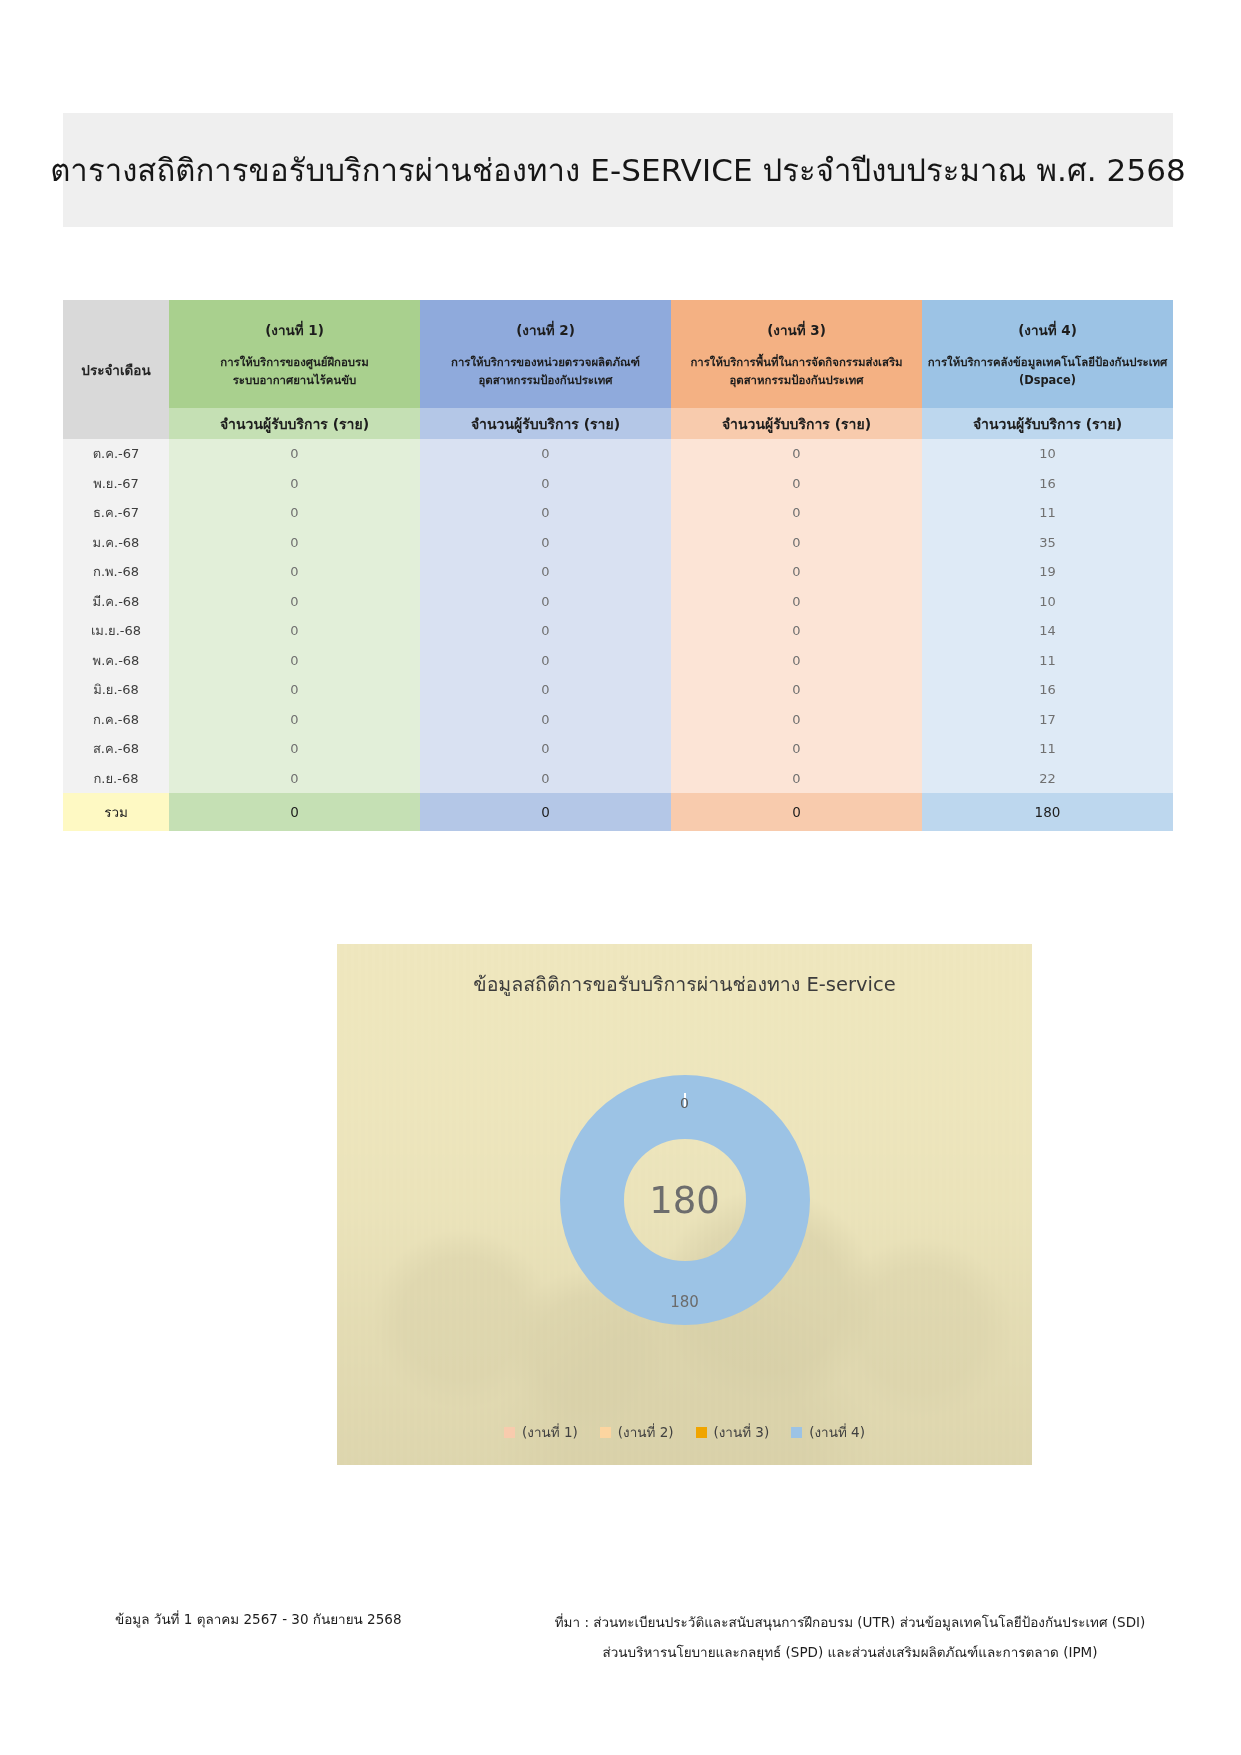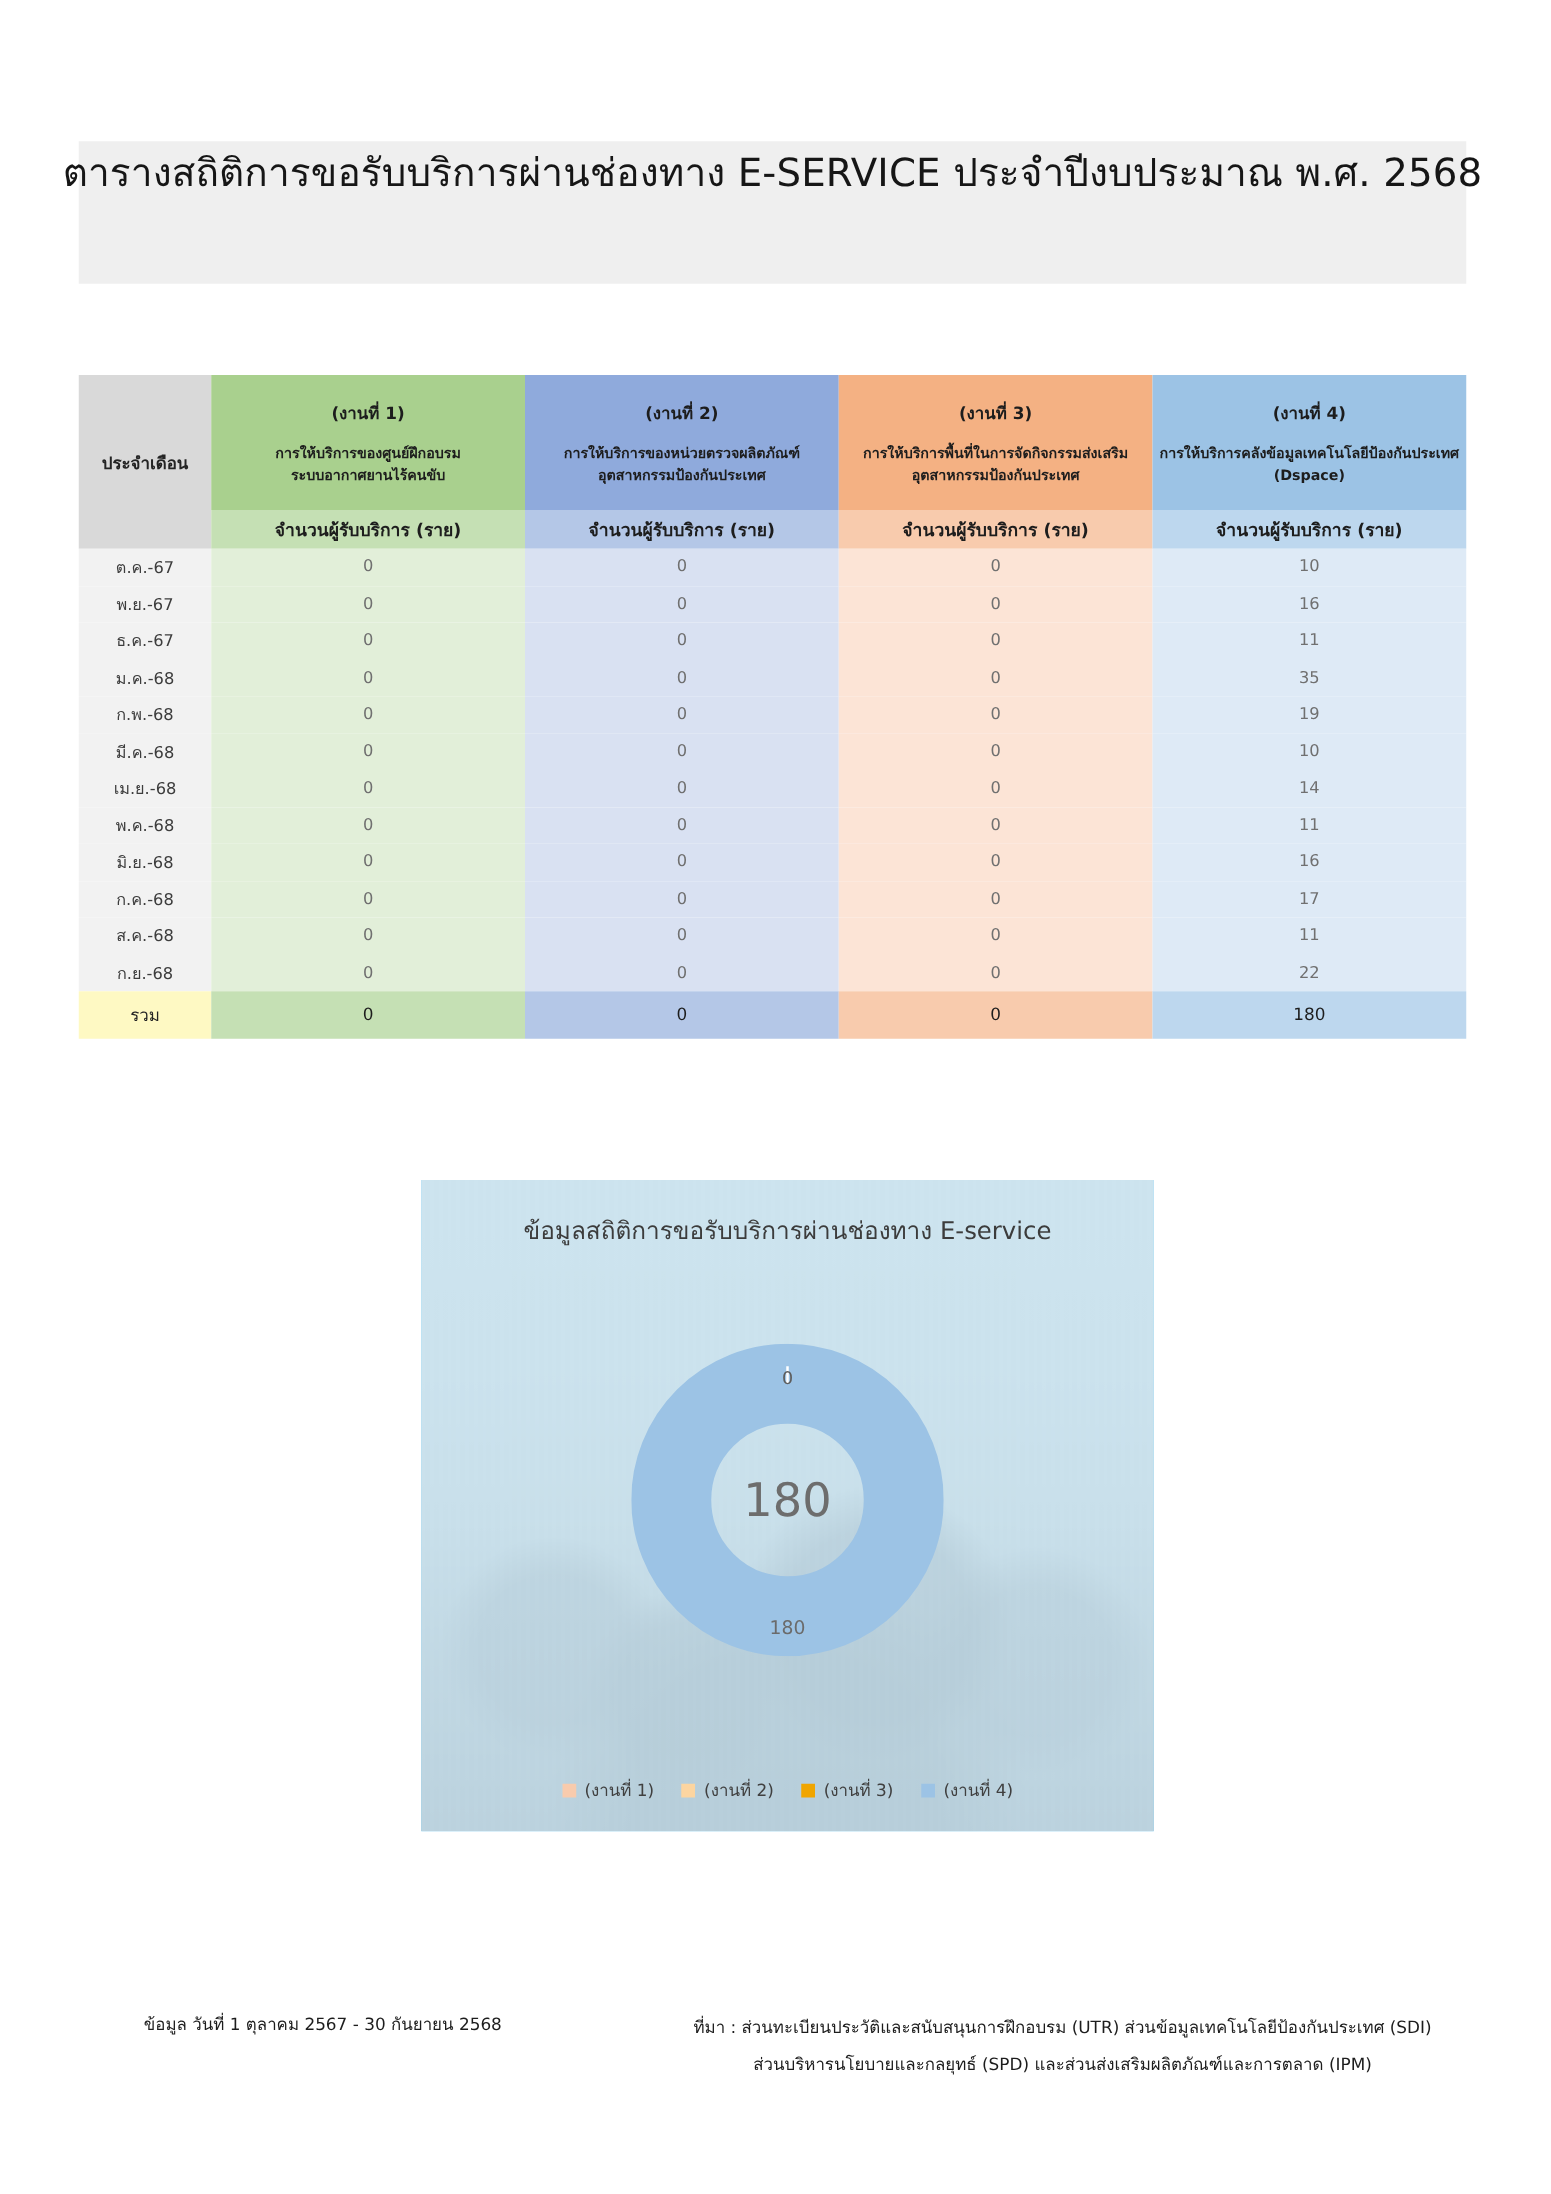--- a/index.html
+++ b/index.html
@@ -19,20 +19,21 @@
 
   
   .title-banner {
     position: absolute;
     left: 63px;
     top: 113px;
     width: 1110px;
     height: 114px;
     background: #efefef;
     display: flex;
+    align-items: center;
     justify-content: center;
   }
   .title-text {
     font-size: 31px;
     color: #161616;
     letter-spacing: 0.1px;
     white-space: nowrap;
   }
 
   
@@ -122,23 +123,23 @@
   .total-cell.g1 { background: #c5e0b4; }
   .total-cell.g2 { background: #b4c7e7; }
   .total-cell.g3 { background: #f8cbad; }
   .total-cell.g4 { background: #bdd7ee; }
 
   
   .chart-card {
     position: absolute;
     left: 337px;
     top: 944px;
-    width: 586px;
+    width: 695px;
     height: 521px;
-    background: #7dd3fc;
+    background: #fde047;
     overflow: hidden;
   }
   .chart-bg {
     position: absolute;
     inset: 0;
     opacity: 0.30;
     background:
       radial-gradient(circle at 18% 72%, rgba(60,60,70,0.55) 0 60px, transparent 90px),
       radial-gradient(circle at 36% 78%, rgba(40,40,50,0.50) 0 52px, transparent 80px),
       radial-gradient(circle at 62% 68%, rgba(30,30,40,0.60) 0 75px, transparent 110px),

